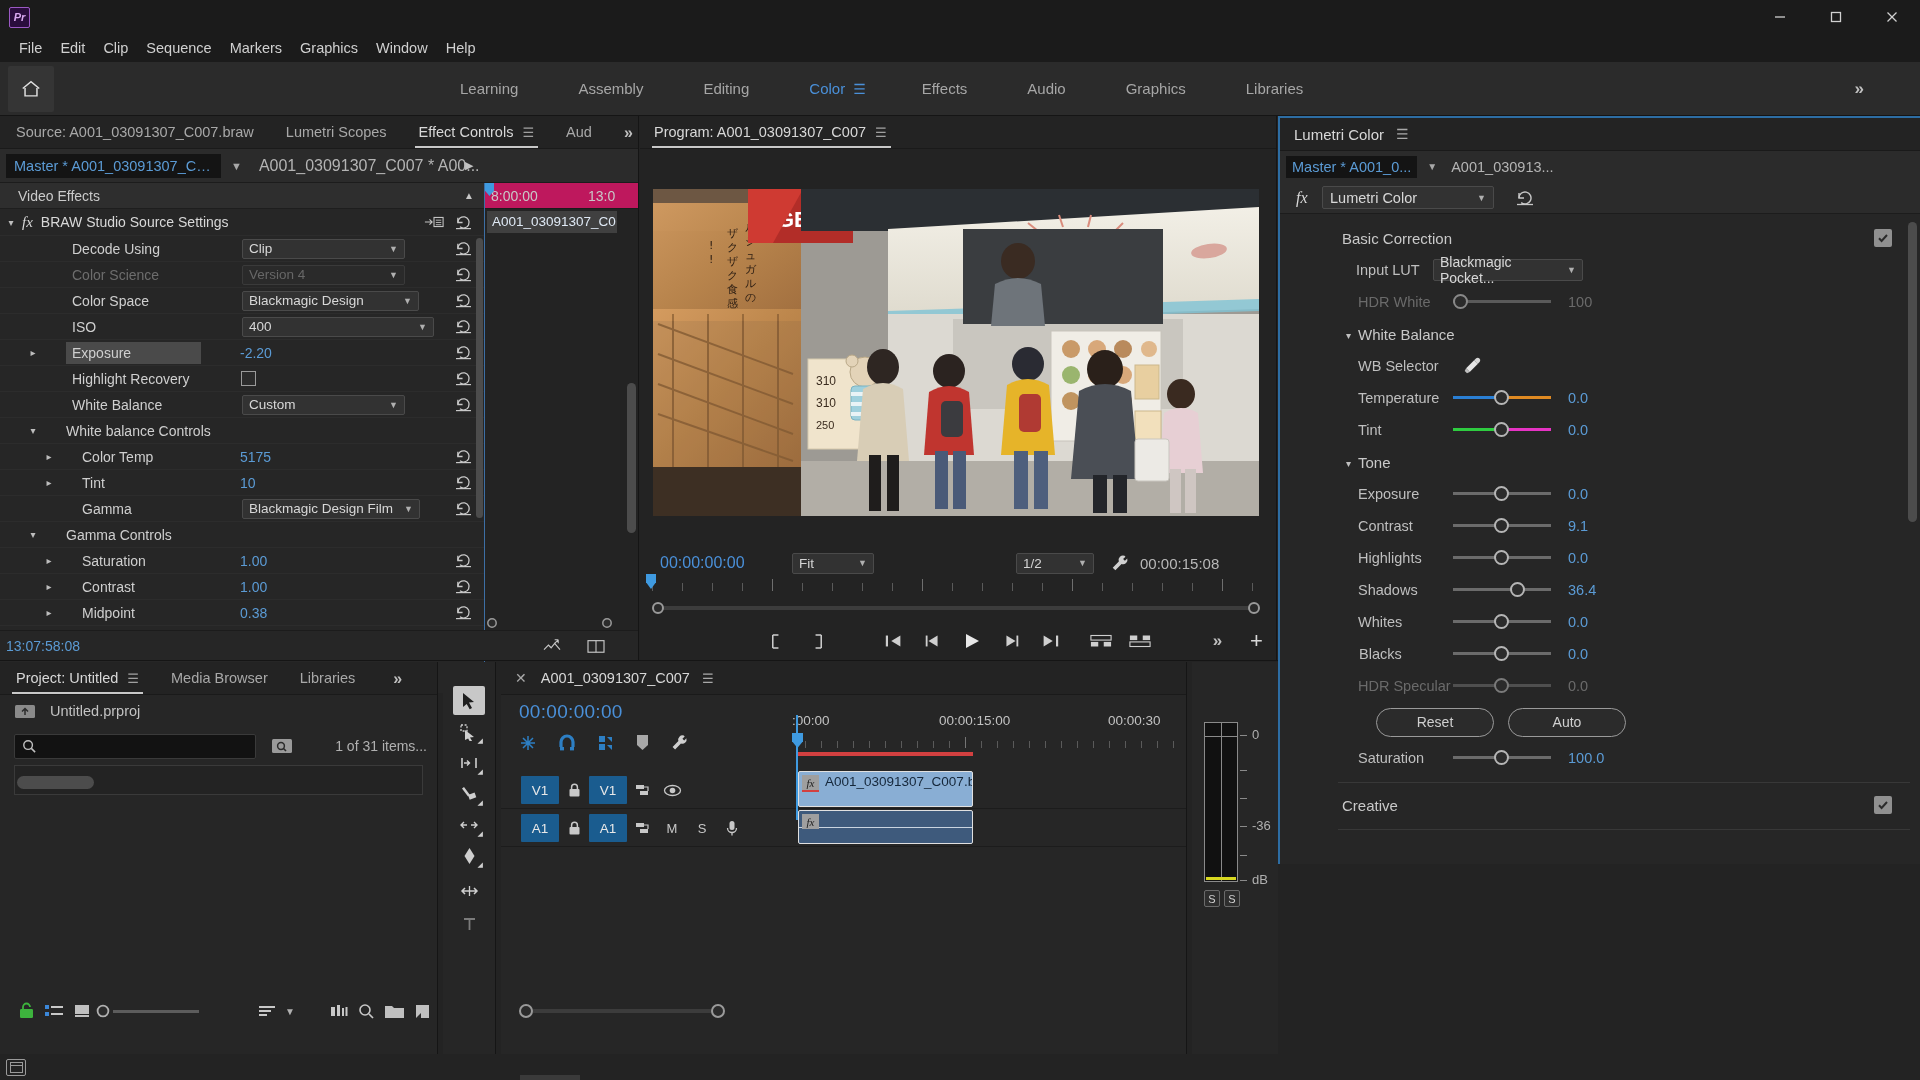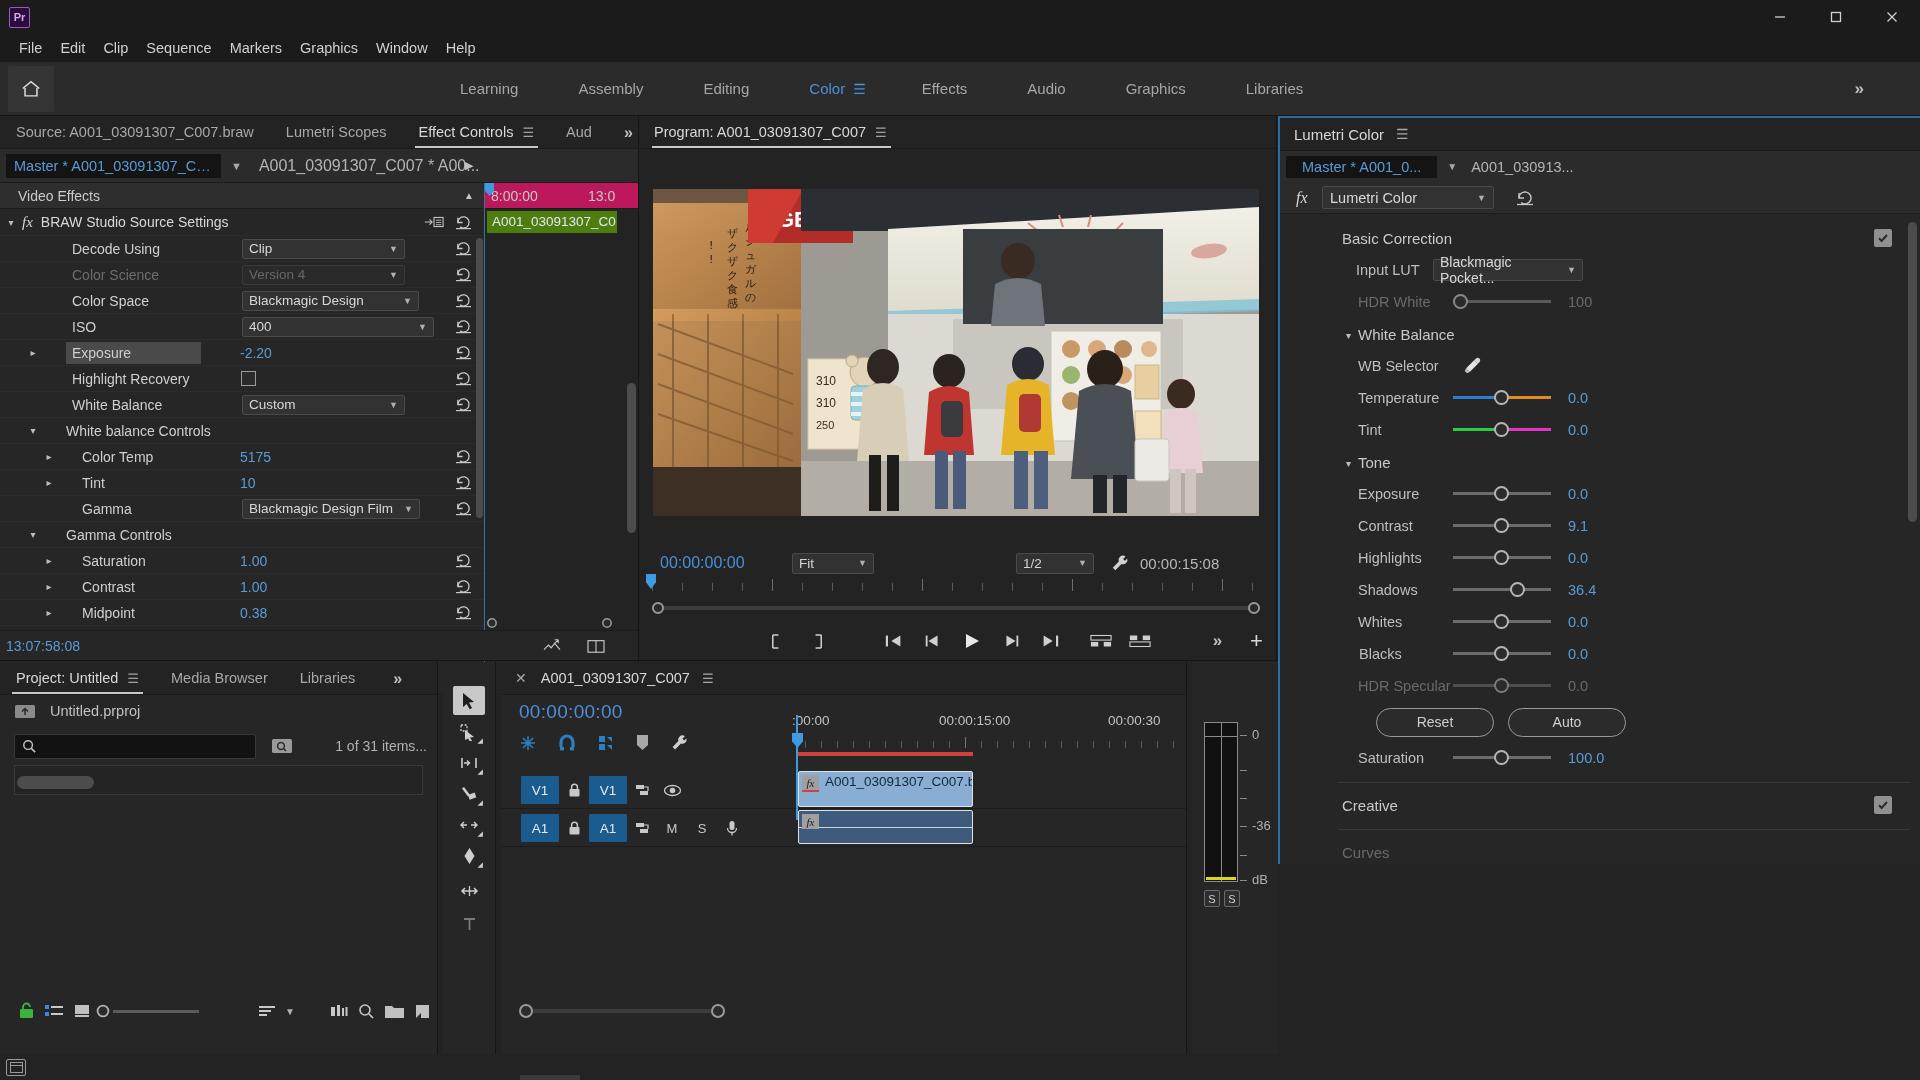--- a/index.html
+++ b/index.html
@@ -17,20 +17,21 @@
   .titlebar {
     position: absolute; top: 0; left: 0; width: 1920px; height: 34px;
     background: #1b1b1b; display: flex; align-items: center;
   }
   .pr-logo {
     width: 21px; height: 21px; margin-left: 9px; margin-right: 10px;
     background: #2a0d3d; border: 1px solid #9b59c4; border-radius: 2px;
     color: #d9a8f0; font-size: 11px; font-weight: bold;
     display: flex; align-items: center; justify-content: center;
     font-family: "Liberation Sans", sans-serif;
+    font-style: italic;
   }
   .title-text { font-size: 16.5px; color: #d4d4d4; letter-spacing: 0.1px; }
   .win-btns { position: absolute; right: 0; top: 0; height: 34px; display: flex; }
   .win-btn {
     width: 56px; height: 34px; display: flex; align-items: center; justify-content: center;
     color: #d0d0d0;
   }
   .win-btn svg { display: block; }
 
   
@@ -125,21 +126,21 @@
     position: absolute; right: 1px; top: 55px; width: 7px; height: 280px;
     background: #4c4c4c; border-radius: 4px;
   }
   
   .ec-tl-ruler { height: 26px; background: #be185d; position: relative; border-bottom: 1px solid #1c1c1c; }
   .ec-tl-time { position: absolute; left: 6px; top: 5px; font-size: 14px; color: #c8c8c8; }
   .ec-tl-time2 { position: absolute; left: 103px; top: 5px; font-size: 14px; color: #c8c8c8; }
   .ec-playhead { position: absolute; left: 0px; top: 0; width: 9px; height: 13px; background: #3f9ae0; clip-path: polygon(0 0,100% 0,100% 60%,50% 100%,0 60%); }
   .ec-clipblock {
     position: absolute; left: 2px; top: 28px; width: 130px; height: 22px;
-    background: #4d7c0f; color: #dfe9f5; font-size: 13.5px; padding-left: 5px; line-height: 22px;
+    background: #404040; color: #dfe9f5; font-size: 13.5px; padding-left: 5px; line-height: 22px;
     overflow: hidden; white-space: nowrap;
   }
   .ec-vscroll { position: absolute; right: 2px; top: 200px; width: 9px; height: 150px; background: #4c4c4c; border-radius: 5px; }
   .ec-bottombar {
     position: absolute; bottom: 0; left: 0; width: 638px; height: 30px;
     background: #262626; border-top: 1px solid #1c1c1c; display: flex; align-items: center;
   }
   .ec-btime { font-size: 14px; color: #5b9bd5; margin-left: 6px; }
   .ec-hscroll { position: absolute; left: 487px; bottom: 34px; width: 130px; height: 8px; }
 
@@ -169,21 +170,21 @@
   .pm-buttons {
     position: absolute; left: 0; top: 505px; width: 636px; height: 40px;
     display: flex; align-items: center; gap: 0;
   }
   .pm-btn { width: 40px; height: 40px; display: flex; align-items: center; justify-content: center; color: #cfcfcf; }
 
   
   #lumetri { left: 1278px; top: 116px; width: 642px; height: 748px; background: #262626; border-left: 2px solid #2d6da3; border-top: 2px solid #2d6da3;}
   .lm-hdr { height: 33px; display: flex; align-items: center; background: #232323; border-bottom: 1px solid #1a1a1a; }
   .lm-clipbar { height: 31px; background: #2b2b2b; display: flex; align-items: center; position: relative; }
-  .lm-master { background: #141414; color: #5b9bd5; font-size: 14.5px; padding: 3px 16px; margin-left: 6px; white-space: nowrap; }
+  .lm-master { background: #141414; color: #5b9bd5; font-size: 14.5px; padding: 3px 6px; margin-left: 6px; white-space: nowrap; }
   .lm-fxbar { height: 32px; background: #2b2b2b; display: flex; align-items: center; border-bottom: 1px solid #1c1c1c; position: relative; }
   .lm-body { position: relative; height: 650px; overflow: hidden; padding-top: 8px; padding-left: 48px; }
   .lm-secthdr { height: 32px; display: flex; align-items: center; font-size: 15px; color: #c9c9c9; position: relative; padding-left: 14px; }
   .lm-chk { position: absolute; right: 28px; width: 18px; height: 18px; background: #909090; border-radius: 2px; display: flex; align-items: center; justify-content: center; }
   .lm-row { height: 32px; display: flex; align-items: center; position: relative; font-size: 14.5px; color: #bfbfbf; }
   .lm-row.dis { color: #6a6a6a; }
   .lm-lbl { position: absolute; }
   .lm-slider { position: absolute; left: 125px; width: 98px; height: 32px; }
   .lm-track { position: absolute; top: 14px; left: 0; width: 98px; height: 3px; background: #6b6b6b; }
   .lm-track.lhalf { width: 46px; }
@@ -1100,23 +1101,20 @@
       <div class="lm-secthdr" style="margin-top:6px;">
         <span>Creative</span>
         <span class="lm-chk">
           <svg width="12" height="12" viewBox="0 0 12 12">
               <path d="M2 6.2l2.6 2.8L10 3" stroke="#2b2b2b" stroke-width="2" fill="none"></path>
             </svg>
         </span>
       </div>
       <div class="lm-sep"></div>
 
-      <div class="lm-secthdr" style="margin-top:6px;opacity:0.4;">
-        <span>Curves</span>
-      </div>
 
       <div class="lm-scroll"></div>
     </div>
   </div>
 
   <div class="panel" id="project">
     <div class="panel-tabs">
       <div class="ptab active">
         <span>Project: Untitled</span><span class="hamb">☰</span>
       </div>

